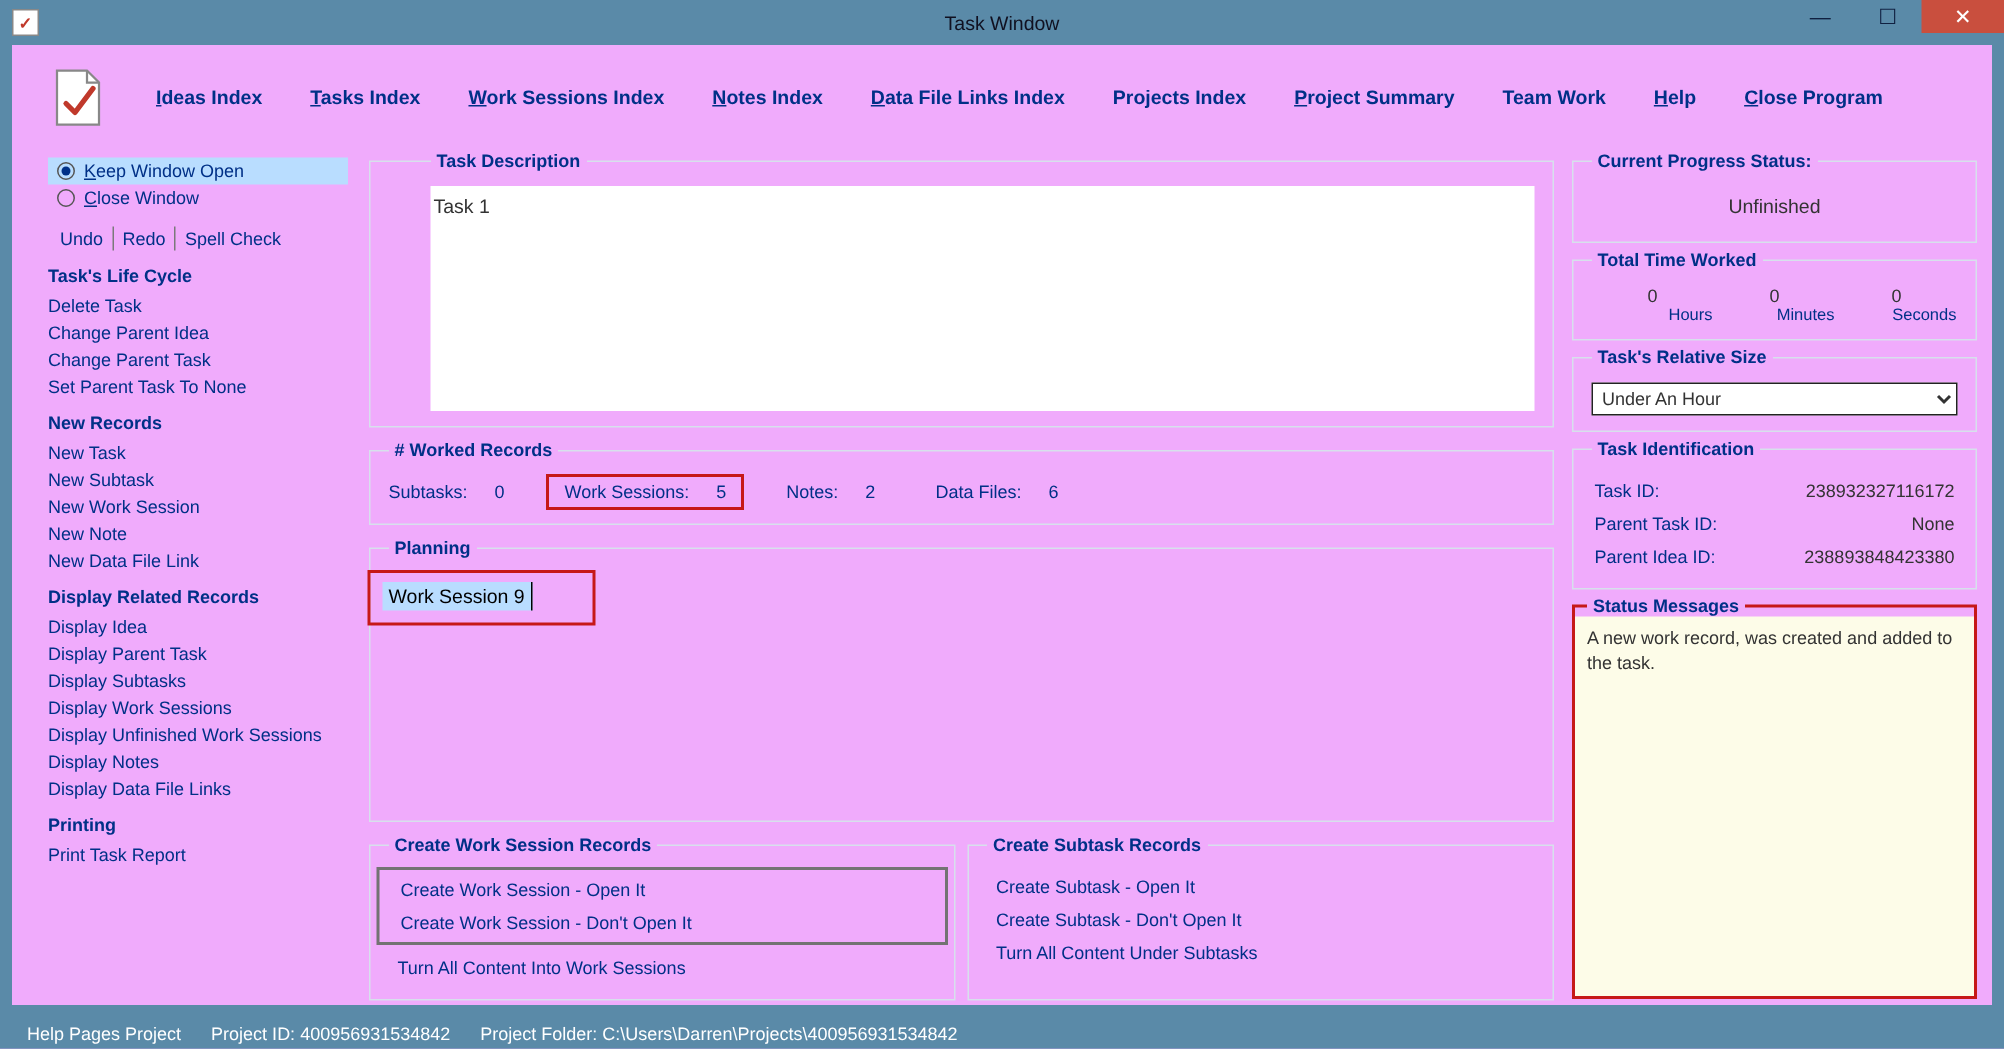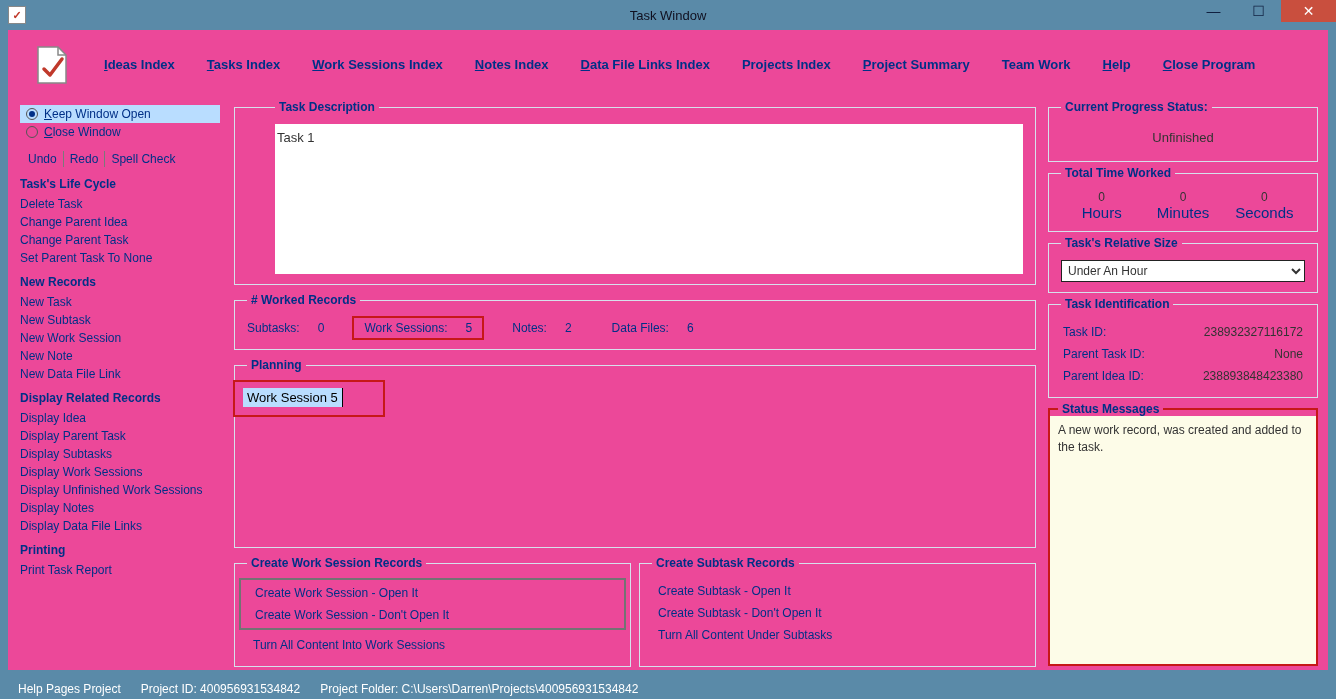--- a/index.html
+++ b/index.html
@@ -59,21 +59,21 @@
     align-items: center;
     justify-content: center;
     color: #102040;
     font-size: 14px;
   }
   .titlebar .ctrl.close { background: #c94f3e; color: #fff; width: 55px; }
 
   .client {
     position: absolute;
     left: 8px; right: 8px; top: 30px; bottom: 29px;
-    background: #ec4899;
+    background: #f0abfc;
   }
 
   
   .menubar {
     height: 68px;
     display: flex;
     align-items: center;
     gap: 32px;
     padding: 0 24px;
   }
@@ -94,20 +94,21 @@
   .main-area {
     position: absolute;
     top: 68px; left: 6px; right: 6px; bottom: 0;
     display: flex;
   }
 
   
   .sidebar {
     width: 212px;
     padding: 7px 6px 4px 6px;
+    margin-left: 12px;
   }
   .radio-group { margin-bottom: 10px; }
   .radio-row {
     display: flex; align-items: center;
     padding: 2px 6px;
     gap: 6px;
   }
   .radio-row.selected { background: #b9ddff; }
   .radio-row span .u { text-decoration: underline; }
   .radio-dot {
@@ -229,21 +230,21 @@
     padding: 6px;
     font-size: 13px;
   }
   .time-row {
     display: flex;
     justify-content: space-around;
     text-align: center;
   }
   .time-row .cell { width: 80px; }
   .time-row .cell .n { display: block; color: #333; }
-  .time-row .cell .u { display: block; color: #003087; font-size: 15px; }
+  .time-row .cell .u { display: block; color: #003087; font-size: 11px; text-align: right; }
 
   .fs-rel select {
     width: 100%;
     border: 1px solid #222;
     font-family: inherit;
     font-size: 12px;
     color: #333;
     padding: 2px;
     background: #fff;
   }
@@ -382,21 +383,21 @@
             <span><span class="lbl">Subtasks:</span><span class="val">0</span></span>
             <span class="hl"><span class="lbl">Work Sessions:</span><span class="val">5</span></span>
             <span><span class="lbl">Notes:</span><span class="val">2</span></span>
             <span><span class="lbl">Data Files:</span><span class="val">6</span></span>
           </div>
         </fieldset>
 
         <fieldset class="fs-planning">
           <legend>Planning</legend>
           <div class="hl-box" style="left:-2px;top:8px;width:152px;height:37px;"></div>
-          <div class="planning-input">Work Session 5</div>
+          <div class="planning-input">Work Session 9</div>
         </fieldset>
 
         <div class="create-row">
           <fieldset>
             <legend>Create Work Session Records</legend>
             <div class="hl-wrap">
               <span class="link-item">Create Work Session - Open It</span>
               <span class="link-item">Create Work Session - Don't Open It</span>
             </div>
             <span class="link-item">Turn All Content Into Work Sessions</span>

